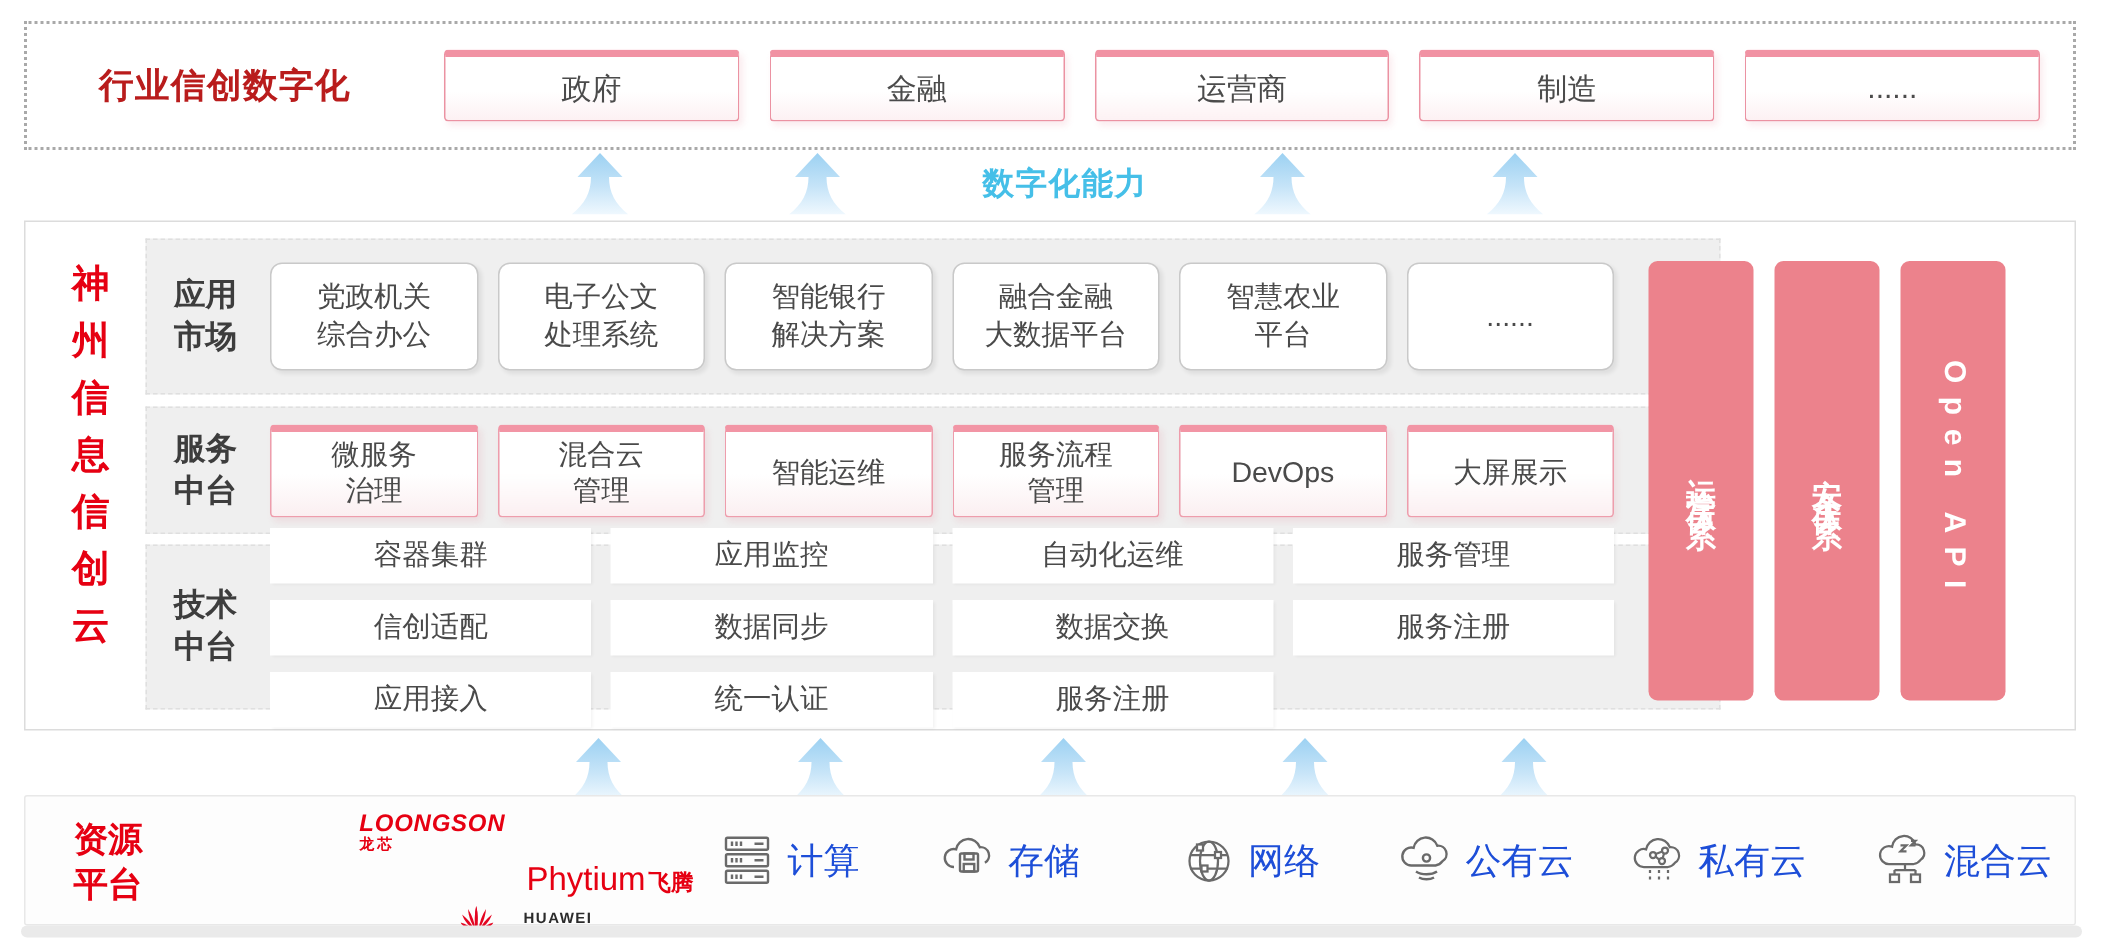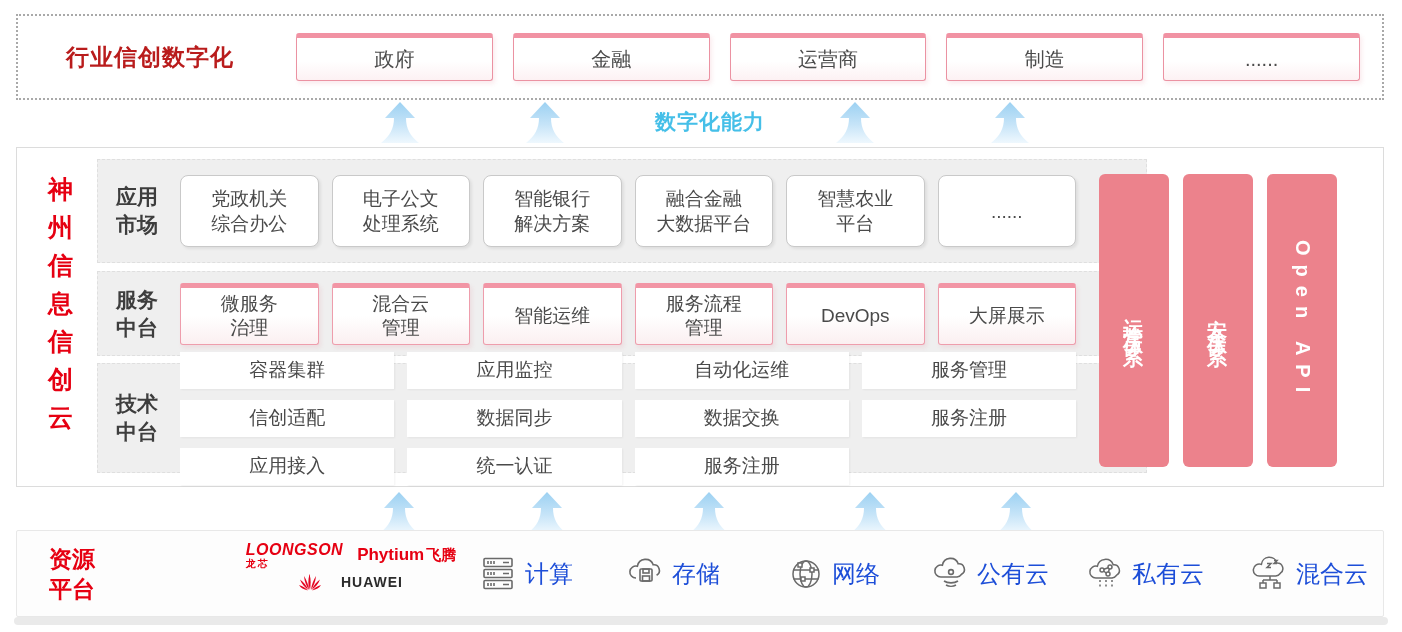--- a/index.html
+++ b/index.html
@@ -106,24 +106,24 @@
   }
   .vendor-block{
     position:absolute;left:198px;top:11px;width:272px;
     display:flex;flex-direction:column;align-items:center;gap:4px;
   }
   .vendor-row{display:flex;align-items:flex-start;gap:14px;}
   .loongson-wrap{display:flex;flex-direction:column;align-items:flex-start;line-height:1;}
   .loongson-en{font-size:16px;font-weight:bold;font-style:italic;color:#e60012;letter-spacing:0.5px;}
   .loongson-cn{font-size:10px;font-weight:bold;color:#e60012;letter-spacing:2px;margin-top:1px;}
   .phytium-wrap{display:flex;align-items:baseline;margin-top:3px;}
-  .phytium-en{font-size:17px;font-weight:bold;color:#e60012;}
+  .phytium-en{font-size:22px;font-weight:normal;color:#e60012;margin-top:28px;}
   .phytium-cn{font-size:15px;font-weight:bold;color:#e60012;margin-left:2px;}
   .huawei-wrap{display:flex;align-items:center;gap:5px;}
-  .huawei-en{font-size:14px;font-weight:bold;color:#2b2b2b;letter-spacing:1px;padding-left:15px;}
+  .huawei-en{font-size:10px;font-weight:bold;color:#2b2b2b;letter-spacing:1px;padding-left:15px;}
   .res-item{
     position:absolute;top:50%;transform:translateY(-50%);
     display:flex;align-items:center;gap:7px;
   }
   .res-item .label{font-size:24px;color:#1d4ed8;}
   .res-icon{flex:0 0 auto;}
 
   .bottom-strip{
     position:absolute;left:14px;top:617px;width:1374px;height:8px;
     background:#eaeaea;border-radius:4px;

